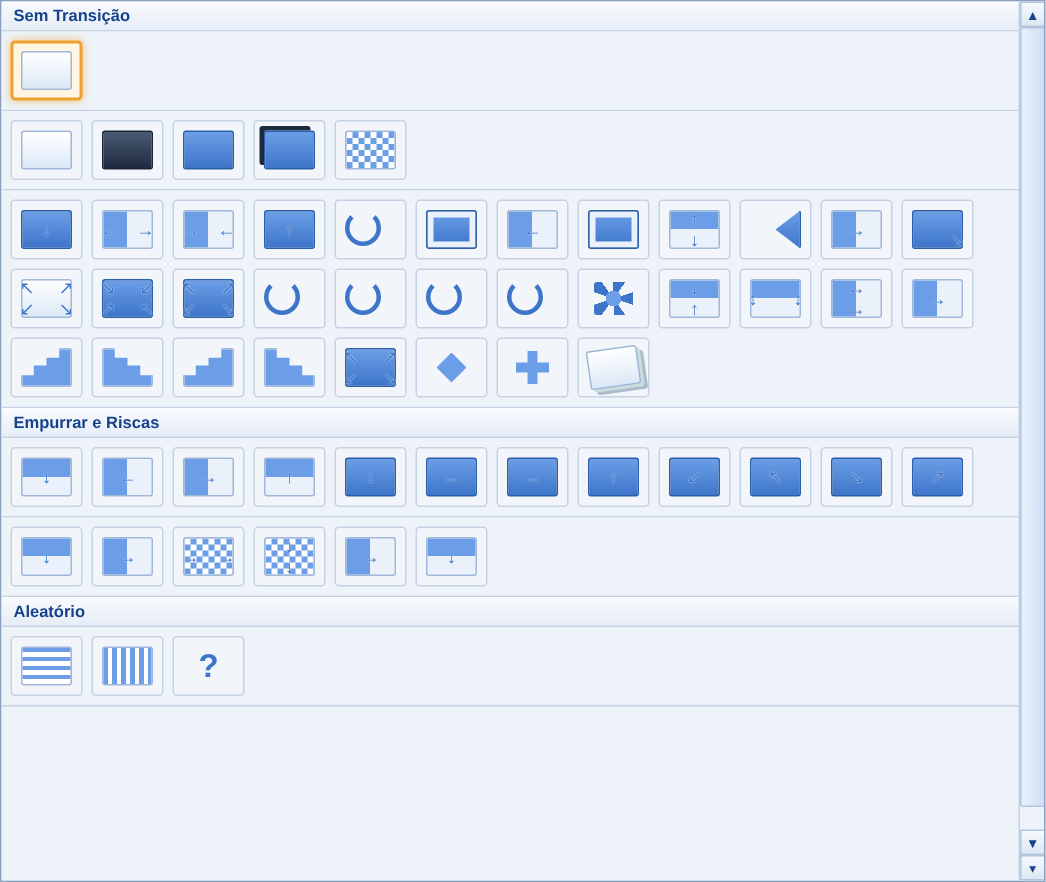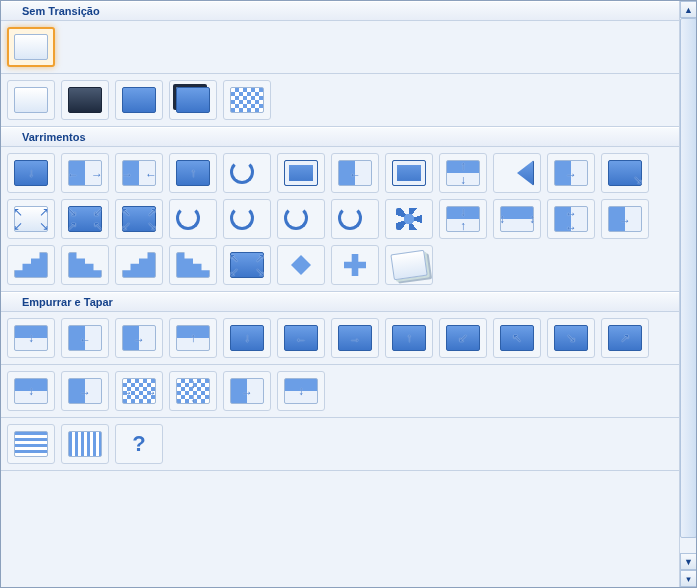--- a/index.html
+++ b/index.html
@@ -21,21 +21,21 @@
     overflow-x: hidden;
     background: #eef3fa;
   }
   .group {
     border-bottom: 1px solid #c5d2e4;
   }
   .group-header {
     background: linear-gradient(#f7fafd, #e7edf7);
     color: #15428b;
     font-weight: bold;
-    padding: 3px 21px;
+    padding: 3px 8px;
     border-top: 1px solid #fff;
     border-bottom: 1px solid #c5d2e4;
   }
   .group-items {
     padding: 6px 6px;
     display: flex;
     flex-wrap: wrap;
     gap: 6px;
     background: #eef3fa;
   }
@@ -179,21 +179,20 @@
         </div>
         <div class="item">
           <div class="slide-mini stacked slide-fill" style="box-shadow: rgb(30, 42, 62) -3px -3px 0px;"></div>
         </div>
         <div class="item">
           <div class="slide-mini slide-checker"></div>
         </div>
       </div>
     </div>
     <div class="group">
-      <div class="group-header">Varrimentos</div>
       <div class="group-items">
         <div class="item">
           <div class="slide-mini slide-fill">
             <div class="arrow c">↓</div>
           </div>
         </div>
         <div class="item">
           <div class="slide-mini slide-half-v">
             <div class="arrow l">←</div>
             <div class="arrow r">→</div>
@@ -340,21 +339,21 @@
         </div>
         <div class="item">
           <div class="plus"></div>
         </div>
         <div class="item">
           <div class="slide-mini" style="transform: rotate(-8deg); box-shadow: rgb(204, 221, 221) 2px 2px 0px, rgb(170, 187, 204) 4px 4px 0px;"></div>
         </div>
       </div>
     </div>
     <div class="group">
-      <div class="group-header">Empurrar e Tapar</div>
+      <div class="group-header">Empurrar e Riscas</div>
       <div class="group-items">
         <div class="item">
           <div class="slide-mini slide-half-h">
             <div class="arrow c">↓</div>
           </div>
         </div>
         <div class="item">
           <div class="slide-mini slide-half-v">
             <div class="arrow c">←</div>
           </div>
@@ -441,20 +440,21 @@
           </div>
         </div>
         <div class="item">
           <div class="slide-mini slide-half-h">
             <div class="arrow c">↓</div>
           </div>
         </div>
       </div>
     </div>
     <div class="group">
+      <div class="group-header">Aleatório</div>
       <div class="group-items">
         <div class="item">
           <div class="slide-mini slide-stripes-h"></div>
         </div>
         <div class="item">
           <div class="slide-mini slide-stripes-v"></div>
         </div>
         <div class="item">
           <div class="slide-mini" style="border: none; background: none; display: flex; align-items: center; justify-content: center;">
             <div class="qmark">?</div>

